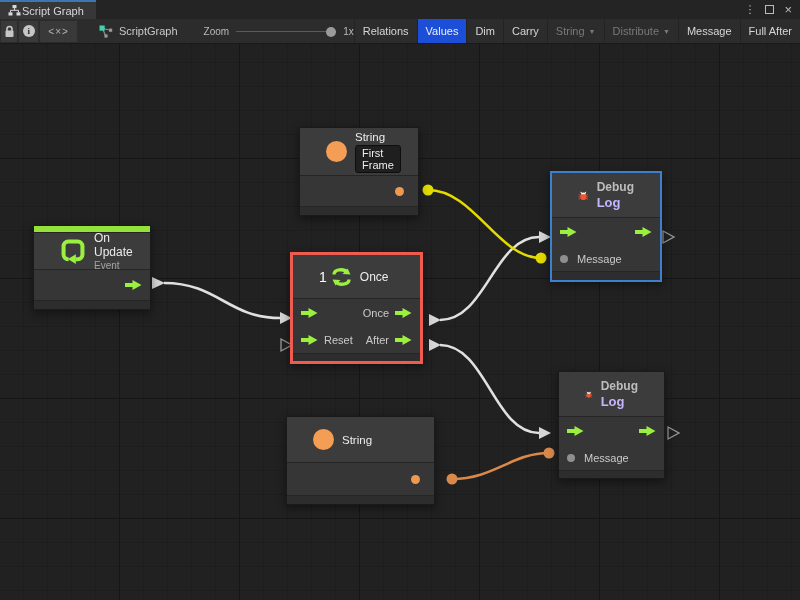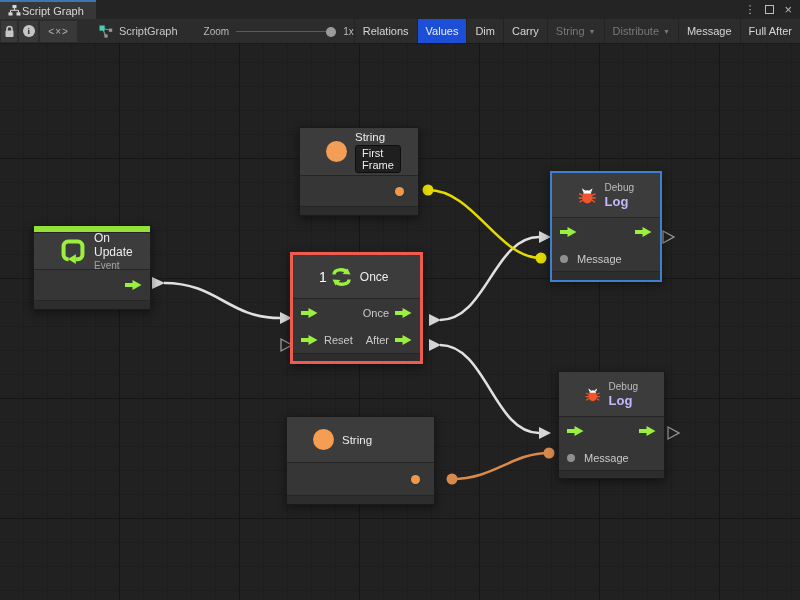--- a/index.html
+++ b/index.html
@@ -47,21 +47,21 @@
   .node { position:absolute; background:#363636; border:1px solid #1a1a1a; box-shadow:0 3px 9px rgba(0,0,0,.45); }
   .sel-red { position:absolute; border:3px solid #f05b50; box-shadow:0 3px 9px rgba(0,0,0,.45); }
   .sel-red .node, .sel-blue .node { position:relative; left:0; top:0; border:none; box-shadow:none; }
   .sel-blue { position:absolute; border:2px solid #3f7fd0; box-shadow:0 3px 9px rgba(0,0,0,.45); }
   .nhead { background:#3c3c3c; border-bottom:1px solid #252525; display:flex; align-items:center; padding:0 26px; gap:8px; }
   .nrow { display:flex; align-items:center; background:#363636; padding:0 8px; }
   .nrow + .nrow { border-top:0; }
   .nfoot { background:#2d2d2d; border-top:1px solid #252525; }
   .ntitle { font-size:12px; color:#ececec; }
   .nsub { font-size:10px; color:#a3a3a3; margin-top:1px; }
-  .nsuper { font-size:10px; color:#bdbdbd; }
+  .nsuper { font-size:12px; color:#bdbdbd;font-weight:bold; }
   .ntitle-lg { font-size:13px; color:#c4b5fd; margin-top:1px;font-weight:bold; }
   .plabel { font-size:11px; color:#cacaca; }
   .field { background:#1f1f1f; border:1px solid #0e0e0e; border-radius:3px; color:#ececec; font-size:11px; padding:1px 6px; margin-top:2px; display:inline-block; }
   .greenbar { height:6px; background:#93e23a; }
   .circle-orange { width:21px; height:21px; border-radius:50%; background:#f49d54; flex:none; }
   .dot-orange { width:9px; height:9px; border-radius:50%; background:#ee9a4e; }
   .dot-gray { width:8px; height:8px; border-radius:50%; background:#8f8f8f; }
   .flow { width:17px; height:10px; flex:none; }
   .hgap { display:flex; align-items:center; gap:6px; }
 </style>

